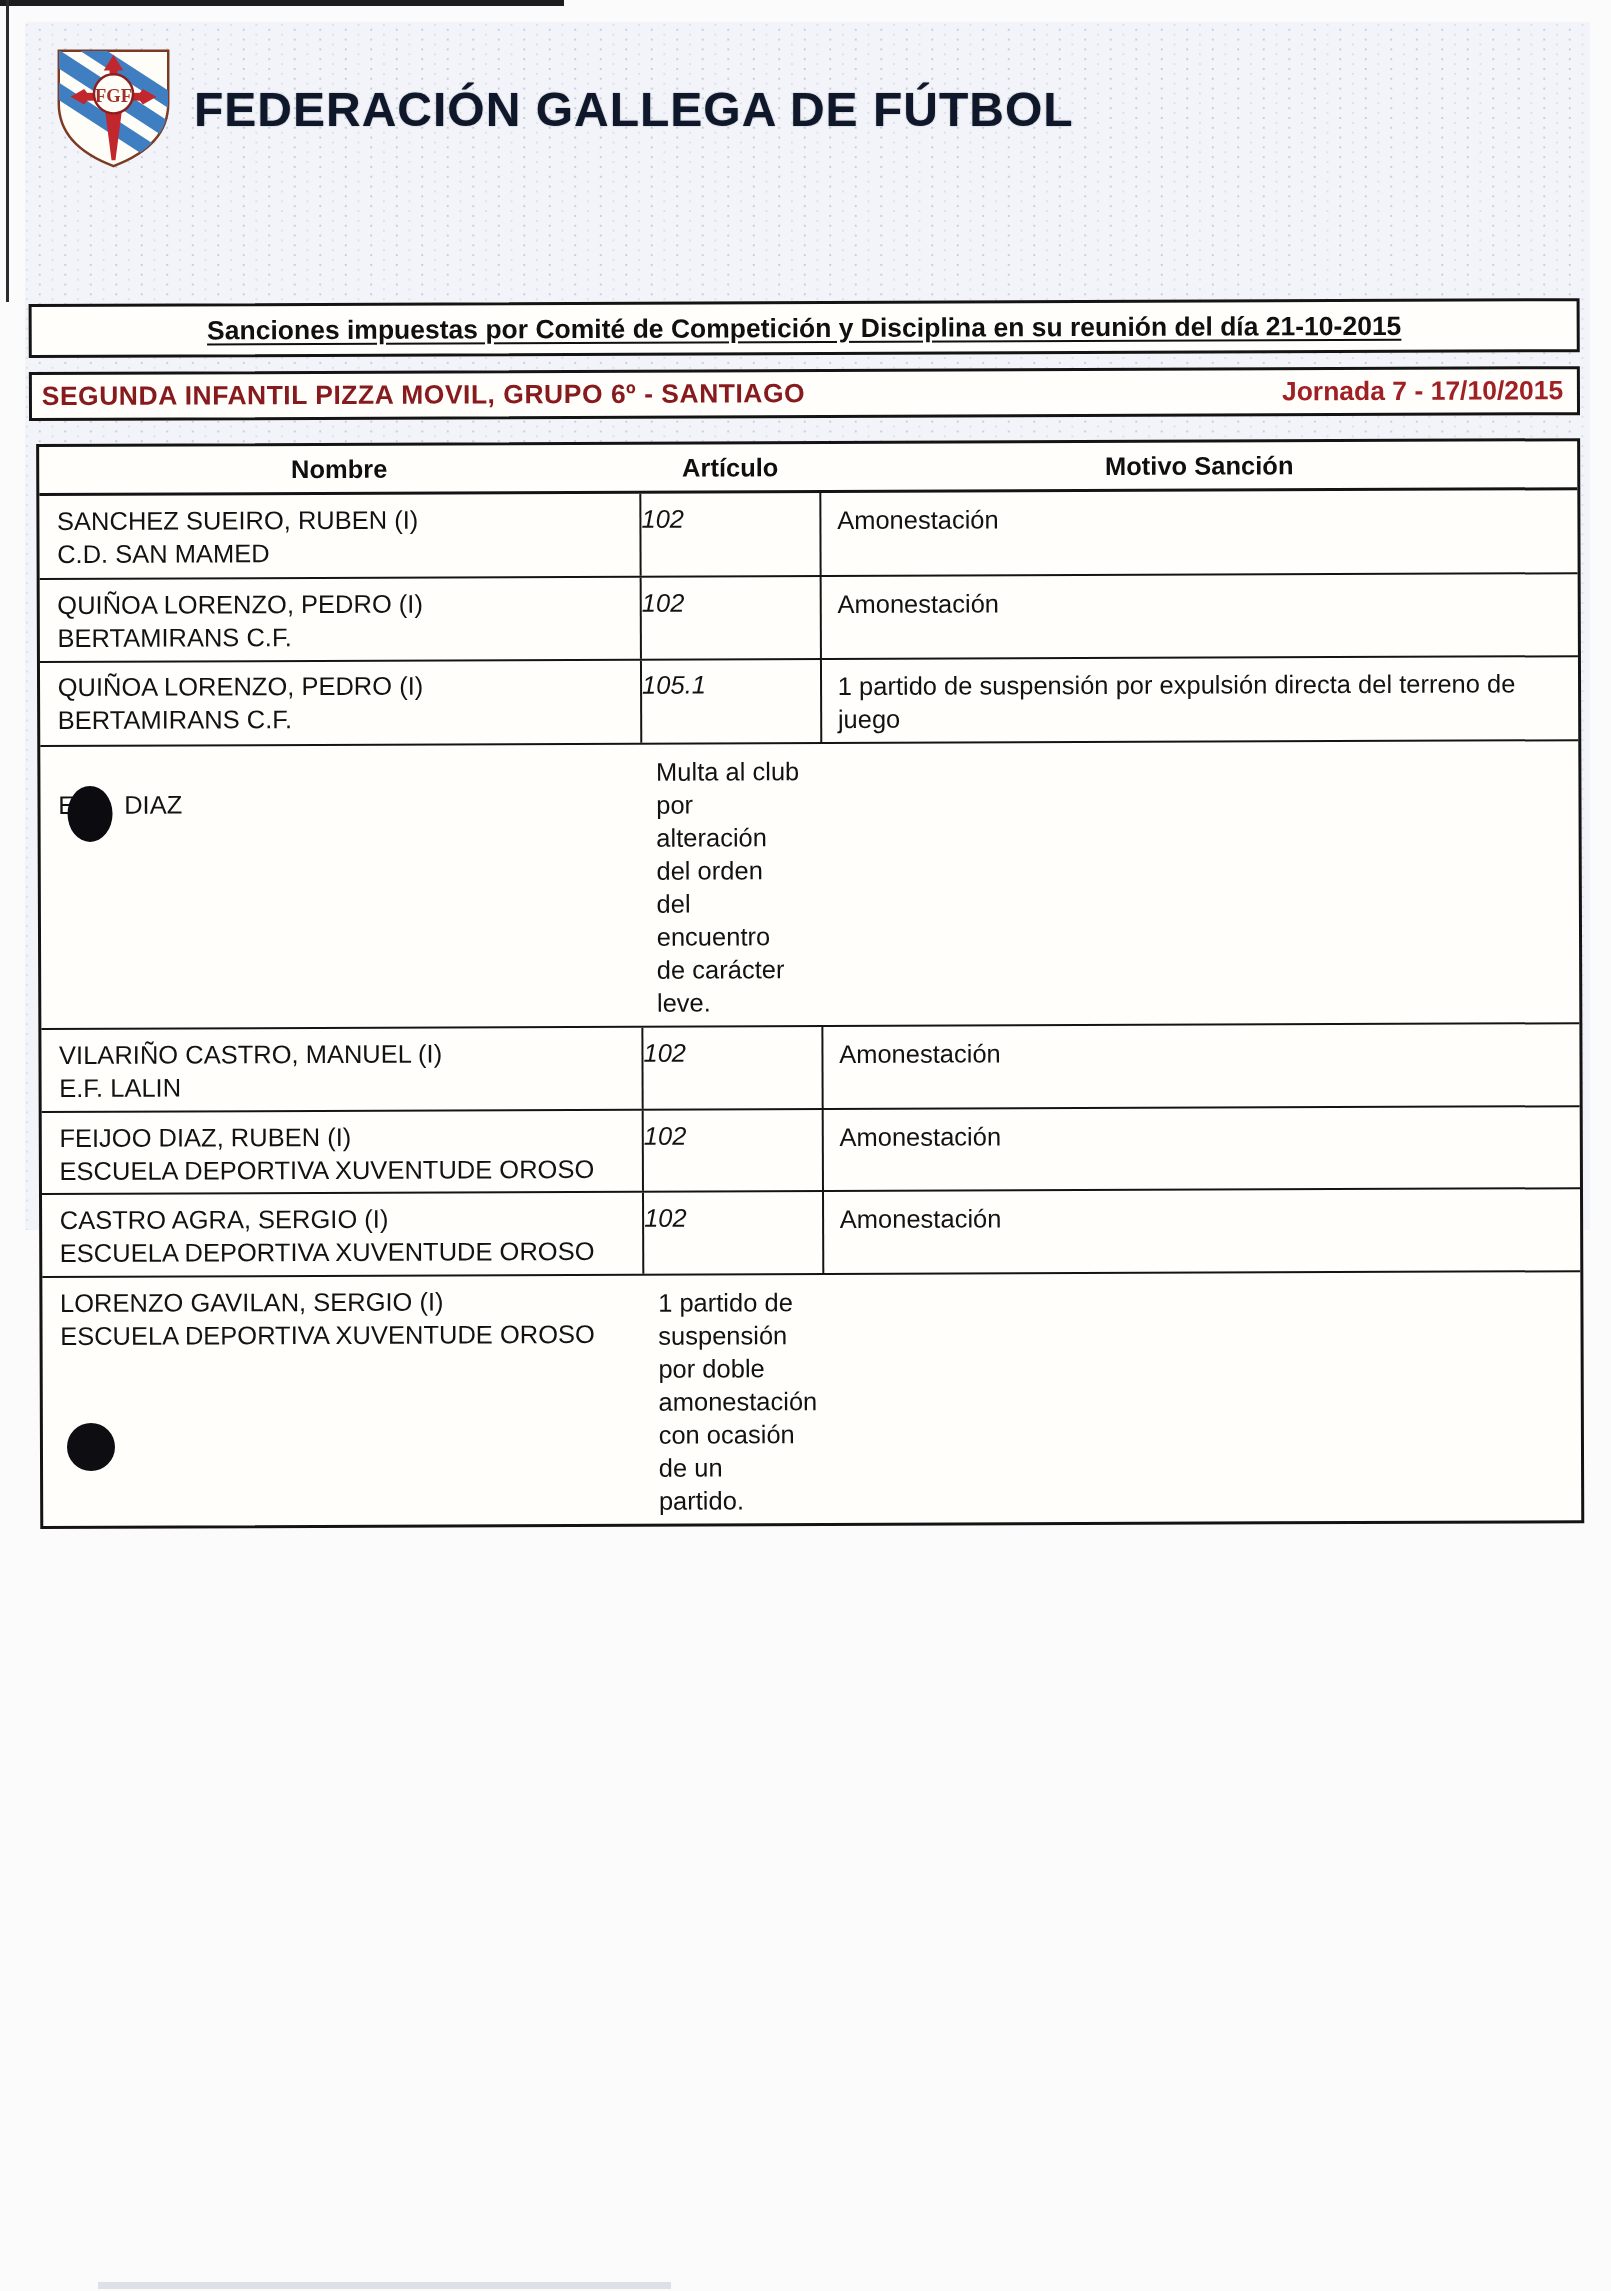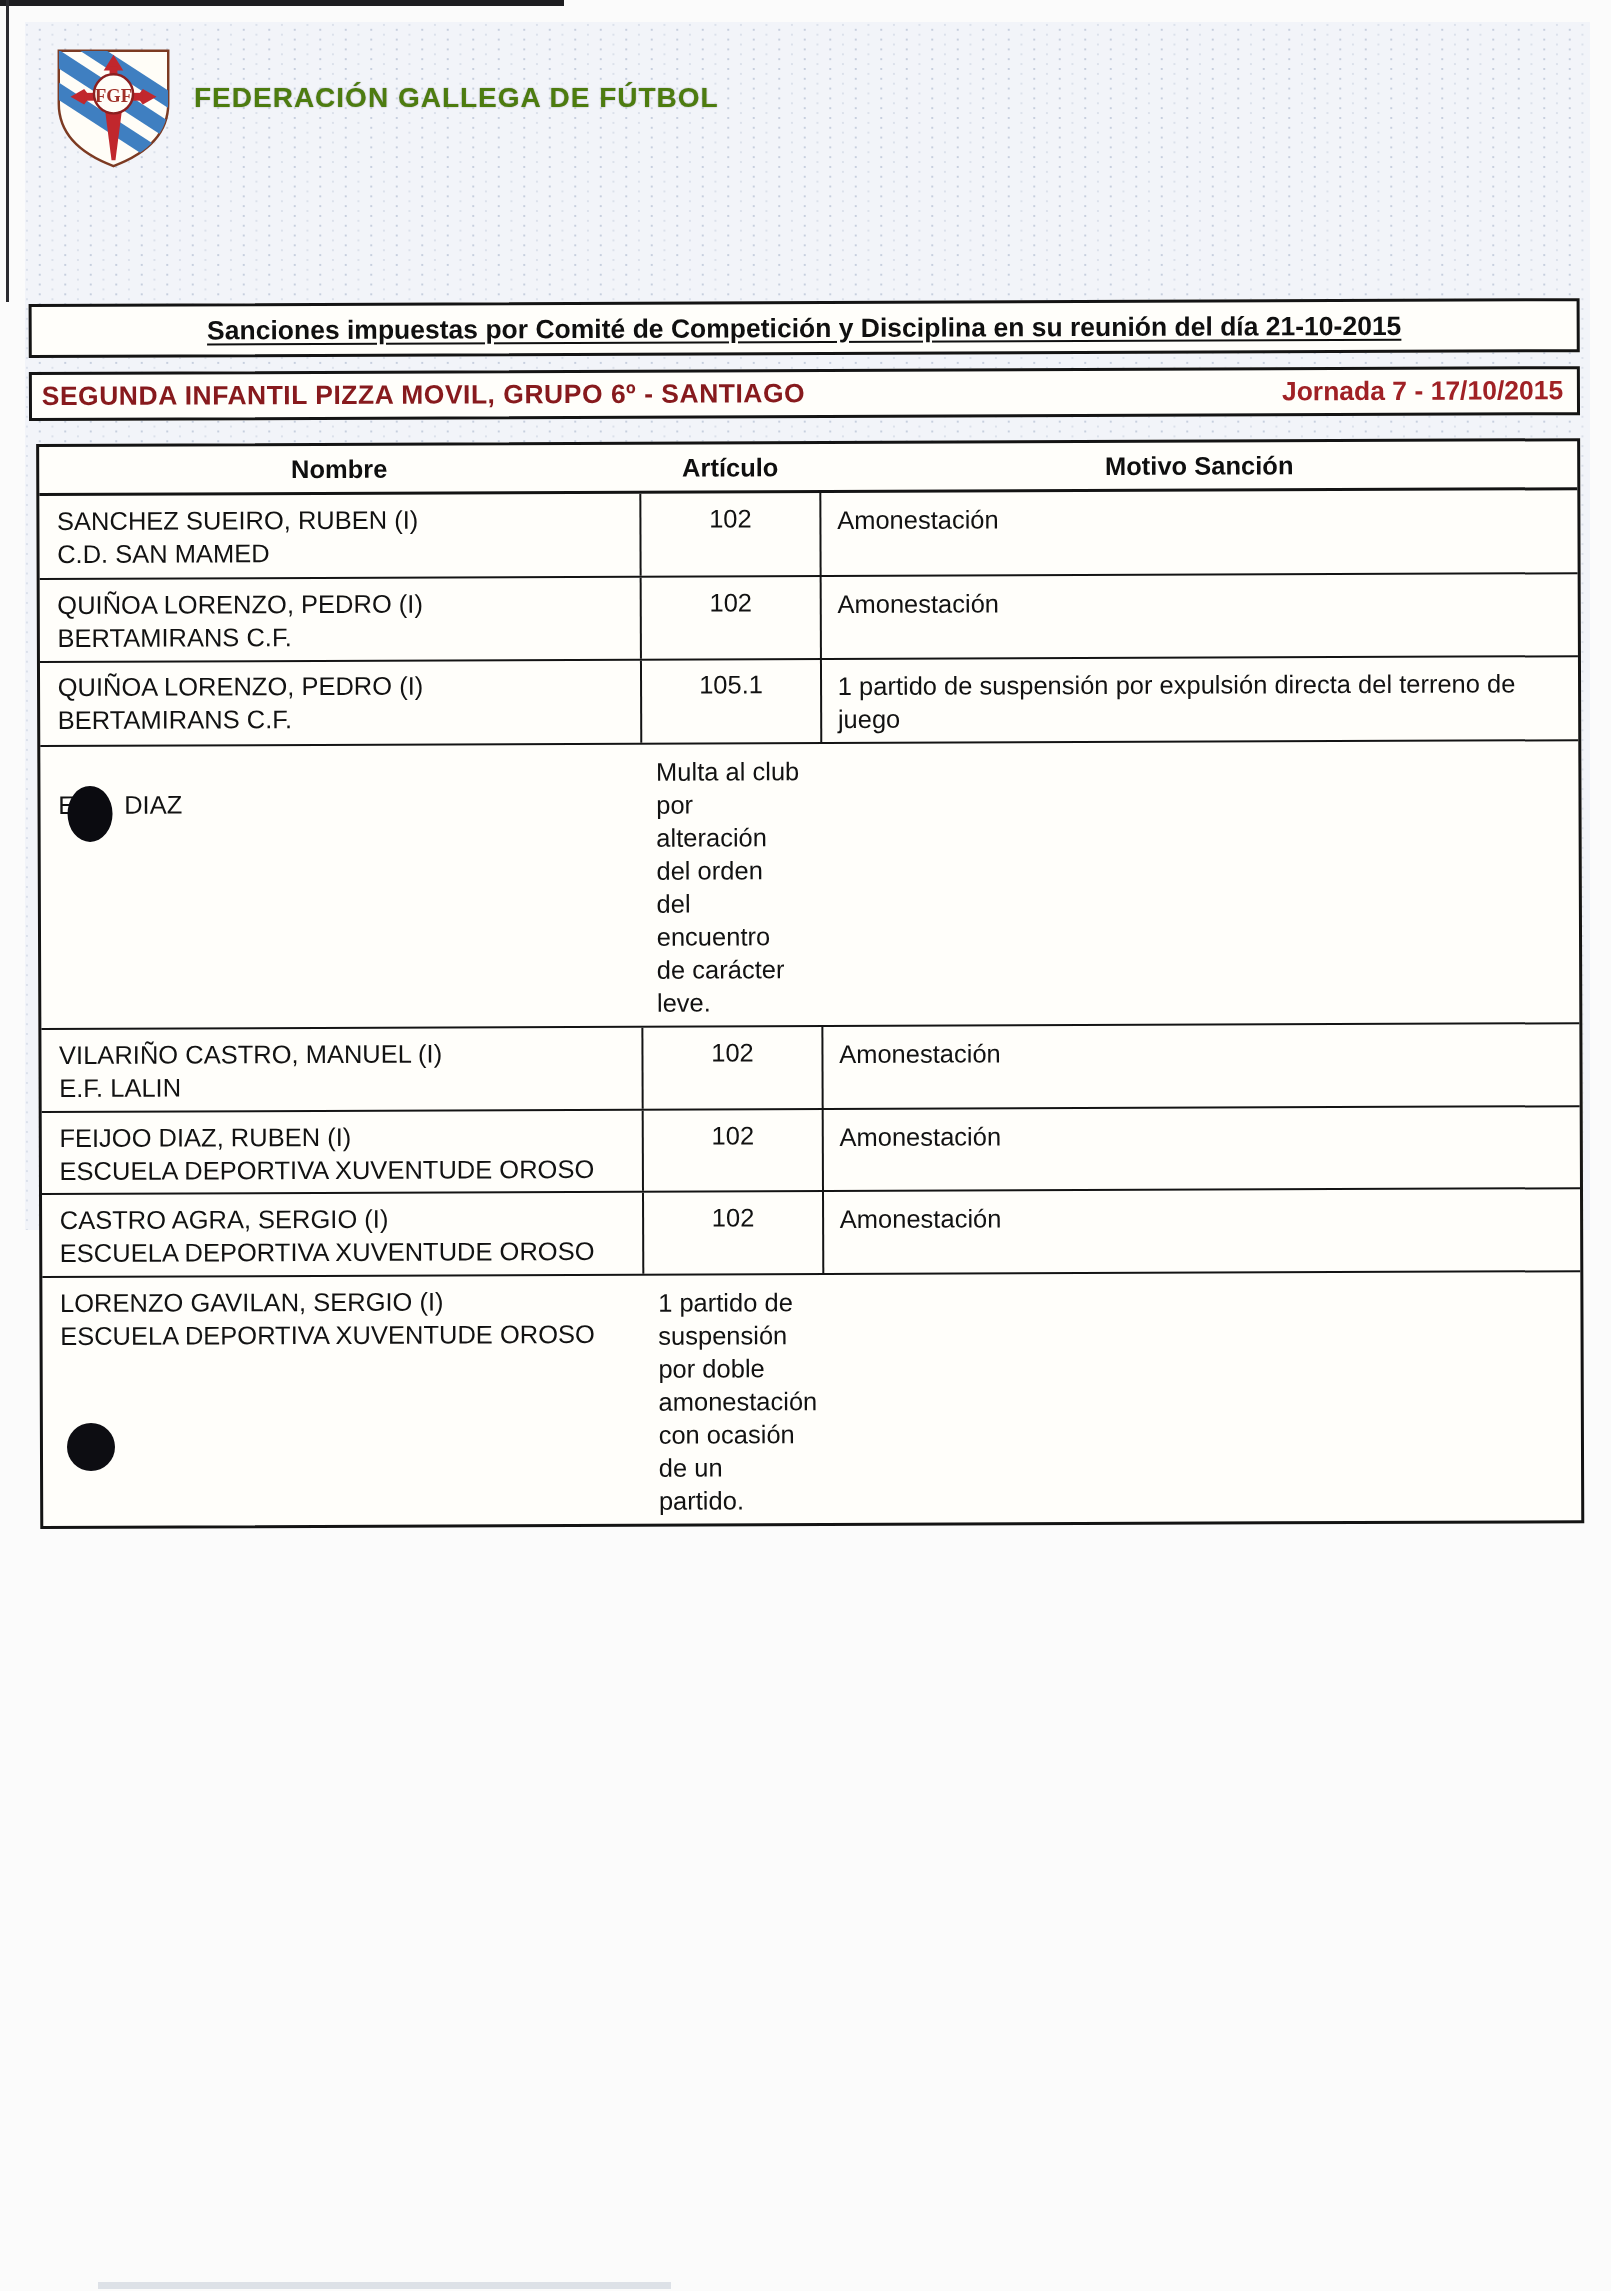--- a/index.html
+++ b/index.html
@@ -25,22 +25,22 @@
 
   
   .artifact-top  { position: absolute; left: 0; top: 0; width: 564px; height: 5.9px; background: #1d1d20; }
   .artifact-left { position: absolute; left: 5.9px; top: 0; width: 2.9px; height: 302px; background: #2b2b30; }
   .artifact-bottom { position: absolute; left: 98px; top: 2282px; width: 573px; height: 6.9px; background: #dde1e7; }
 
   .logo { position: absolute; left: 49px; top: 43px; width: 129px; height: 131px; }
 
   .org-title {
     position: absolute; left: 194px; top: 82px; width: 1078px;
-    font-size: 28px; font-weight: bold; letter-spacing: 1px;
-    color: #4d7c0f; text-shadow: 0 0 1.5px rgba(90,90,95,.65);
+    font-size: 48px; font-weight: bold; letter-spacing: 1px;
+    color: #0f172a; text-shadow: 0 0 1.5px rgba(90,90,95,.65);
     white-space: nowrap;
   }
 
   .doc-rotate { position: absolute; left: 0; top: 0; width: 1611px; height: 2292px; transform: rotate(-0.22deg); transform-origin: 59px 412px; }
 
   .title-box {
     position: absolute; left: 29px; top: 304px; width: 1551px; height: 54px;
     background: #fffefa; border: 3.9px solid #141414;
     display: flex; align-items: center; justify-content: center;
   }
@@ -69,21 +69,21 @@
   }
   .thead .hcell { text-align: center; font-weight: bold; font-size: 25.5px; color: #0f0f0f; }
   .trow {
     display: grid; grid-template-columns: 600px 182px 1fr;
     min-height: 82px;
   }
   .trow:not(:first-child) { border-top: 2.9px solid #141414; }
   .cell { font-size: 25.5px; color: #121212; }
   .cell-name { padding: 8.8px 5.9px 5.9px 17.6px; position: relative; }
   .cell-name .player, .cell-name .club { display: block; line-height: 33px; min-height: 33px; white-space: nowrap; }
-  .cell-art  { border-left: 2.9px solid #141414; border-right: 2.9px solid #141414; text-align: center; padding-top: 10.8px; }
+  .cell-art  { border-left: 2.9px solid #141414; border-right: 2.9px solid #141414; text-align: left; padding-top: 10.8px; font-style: italic; }
   .cell-motivo { padding: 10.8px 19.6px 5.9px 15.7px; line-height: 33px; }
 
   .redact-gap { display: inline-block; width: 49px; }
   .redaction-dot {
     position: absolute; left: 27.4px; top: 39px; width: 45px; height: 56px;
     background: #0b0b10; border-radius: 50%; z-index: 4;
   }
 
   .punch-hole {
     position: absolute; left: 67px; top: 1423px; width: 48px; height: 48px;

